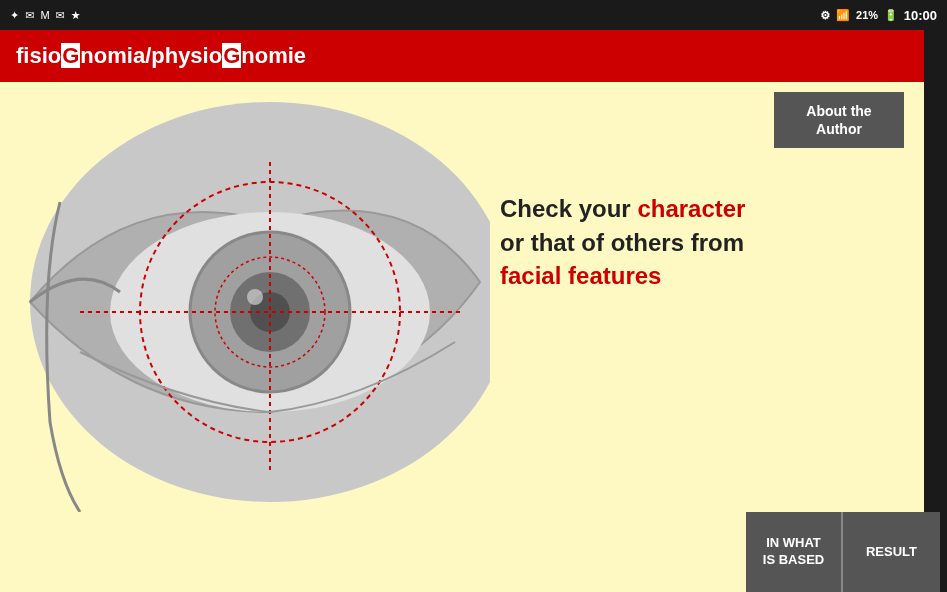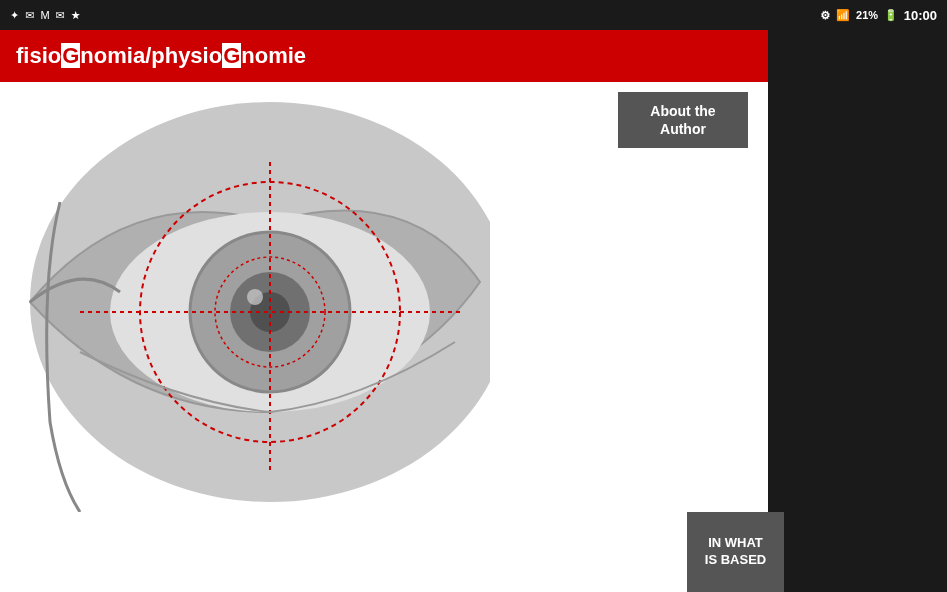--- a/index.html
+++ b/index.html
@@ -36,21 +36,21 @@
       font-size: 13px;
       font-weight: bold;
     }
     .status-icon {
       color: white;
       font-size: 11px;
     }
 
     
     #app {
-      width: 768px;
+      width: 924px;
       height: 562px;
       background: #e8e8e8;
       position: relative;
     }
 
     
     #header {
       width: 100%;
       height: 52px;
       background: #cc0000;
@@ -66,21 +66,21 @@
     #app-title .g-red {
       color: #cc0000;
       background: white;
       padding: 0 1px;
     }
 
     
     #content {
       width: 100%;
       height: 510px;
-      background: #ffffff;
+      background: #fef9c3;
       position: relative;
       display: flex;
       align-items: flex-start;
     }
 
     
     #eye-area {
       width: 490px;
       height: 430px;
       position: relative;
@@ -230,19 +230,25 @@
 
         <path d="M60,120 Q40,200 50,340 Q60,400 80,430" fill="none" stroke="#888" stroke-width="3"></path>
       </svg>
     </div>
 
     <div id="right-panel">
 
       <button id="about-author-btn">About the
 Author</button>
 
+      <div id="tagline">
+        <span>Check your </span><span class="highlight">character</span><br>
+        <span>or that of others from</span><br>
+        <span class="highlight">facial features</span>
+      </div>
     </div>
 
     <div id="bottom-buttons">
       <button class="nav-button">IN WHAT<br>IS BASED</button>
+      <button class="nav-button">RESULT</button>
     </div>
   </div>
 </div>
 
 </body></html>

